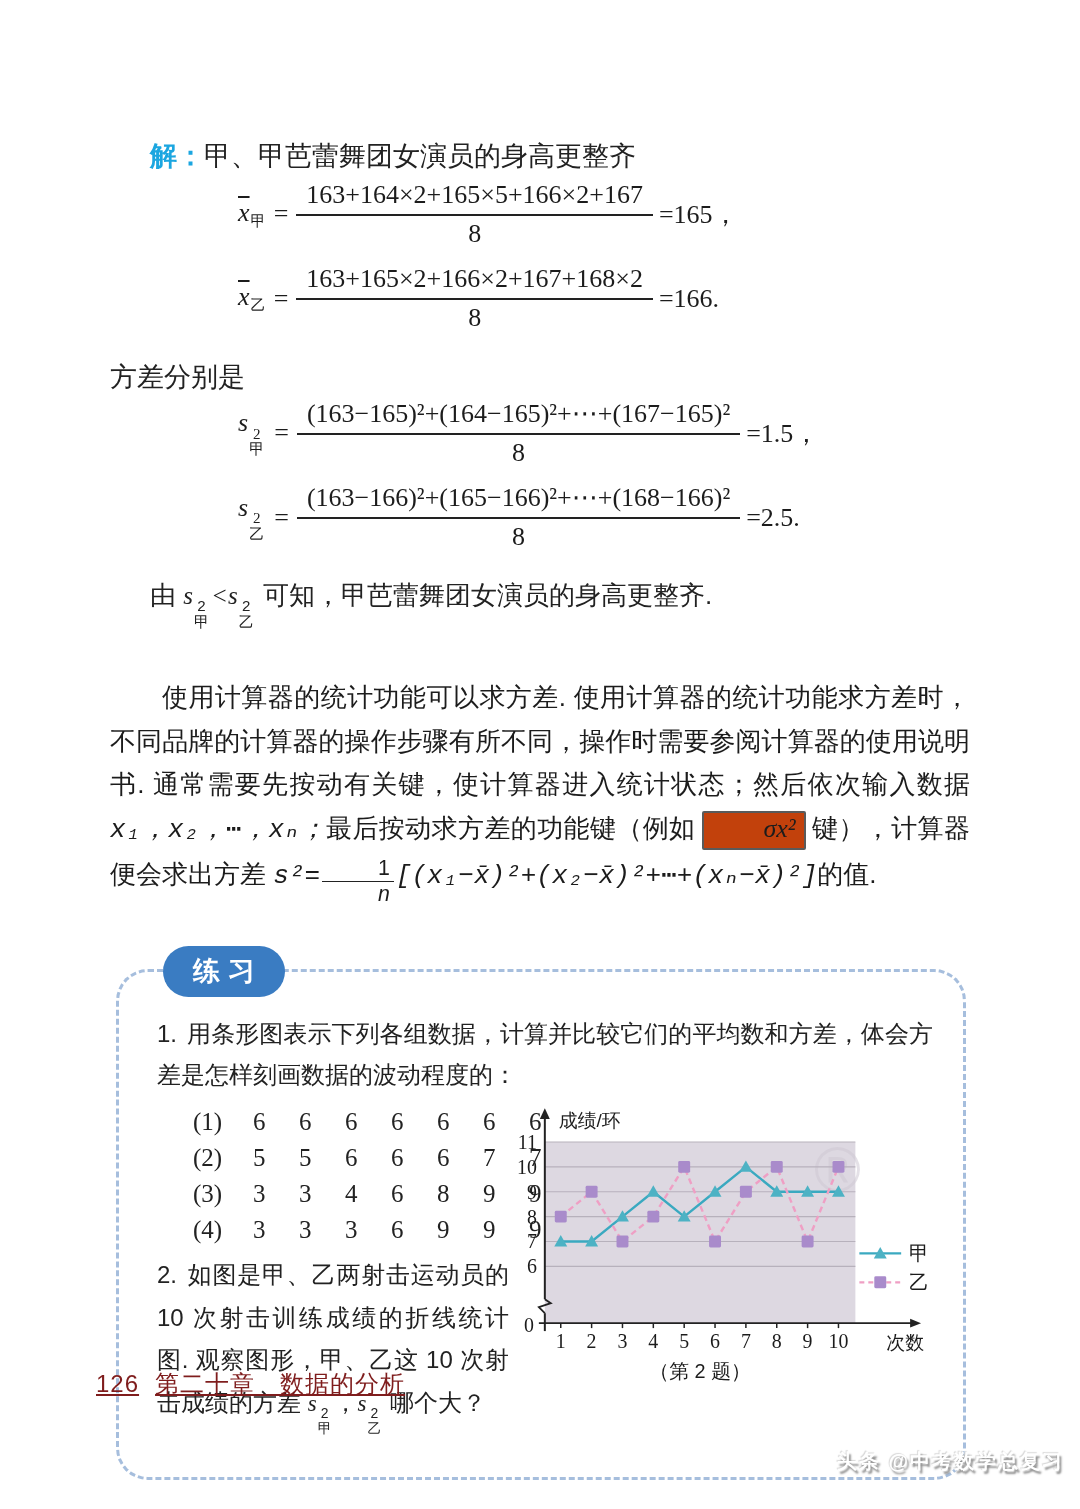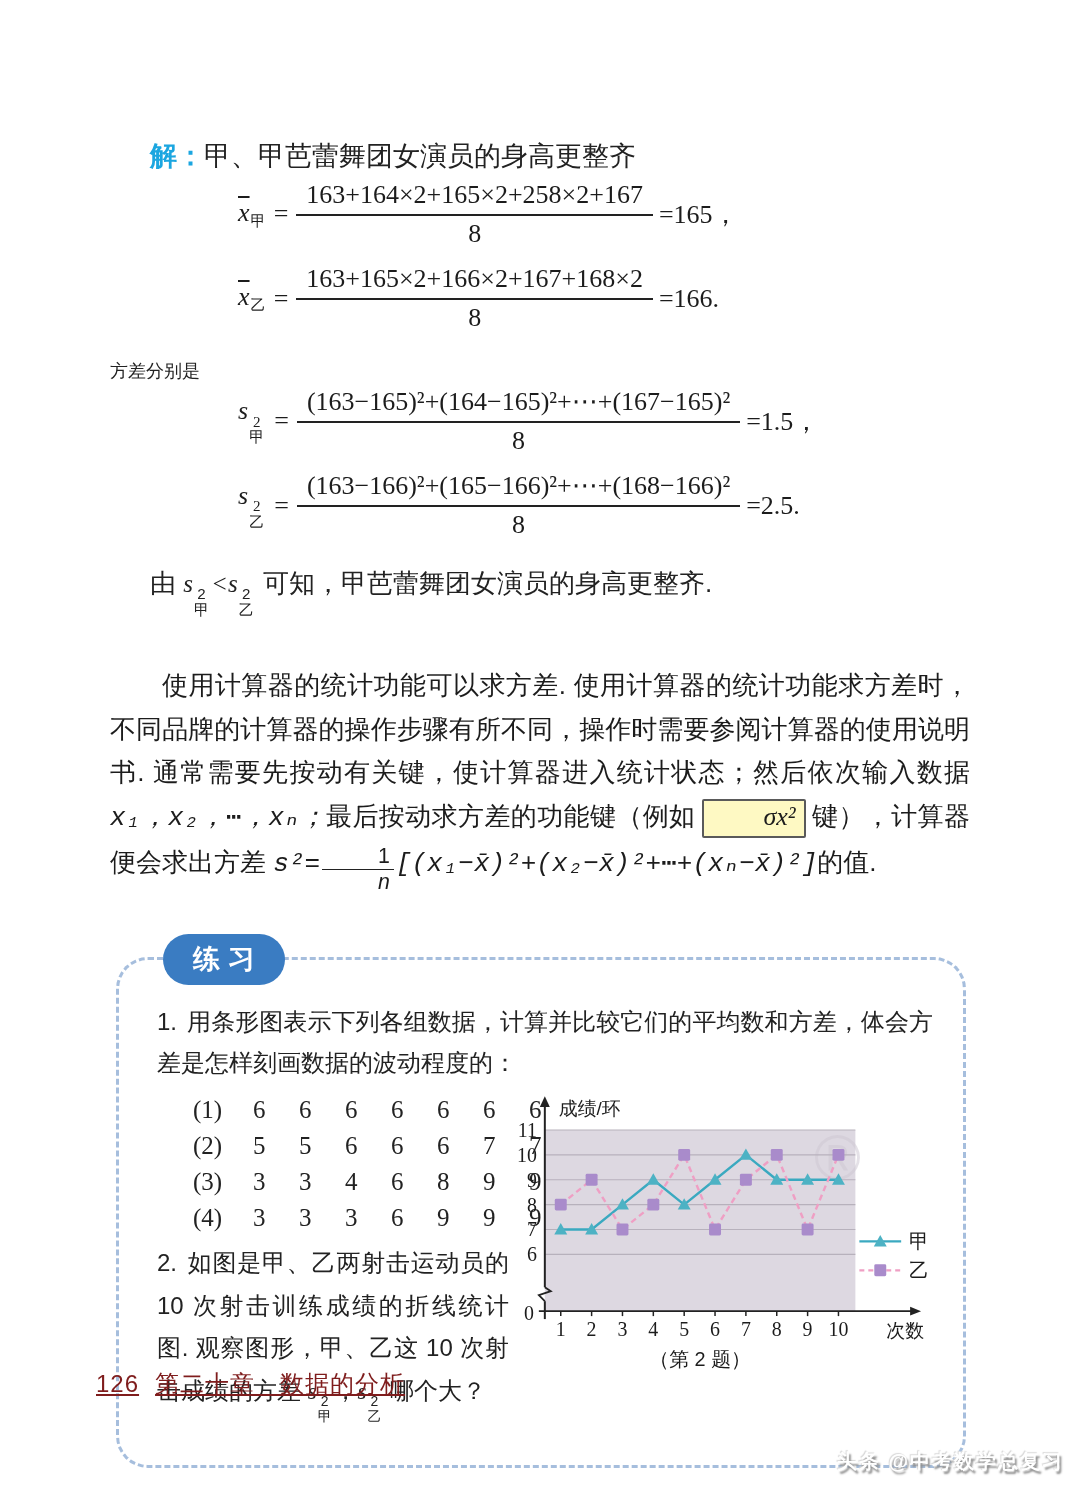--- a/index.html
+++ b/index.html
@@ -28,32 +28,32 @@
   .obar{text-decoration:overline;}
   .msub{font-size:0.58em;vertical-align:-0.35em;margin-left:1px;font-style:normal;}
   .ss{display:inline-flex;flex-direction:column;align-items:center;
       font-size:0.58em;line-height:1.05;vertical-align:-0.5em;margin:0 2px 0 1px;}
   .ss .sup,.ss .sub{font-style:normal;}
   .eq{margin:0 8px;}
   .frac{display:inline-block;text-align:center;vertical-align:middle;}
   .frac .num{display:block;border-bottom:2px solid #222;padding:0 10px 4px;line-height:1.15;}
   .frac .den{display:block;padding-top:4px;line-height:1.1;}
   .result{margin-left:6px;}
-  .variance-intro{font-size:18px;margin:26px 0 4px 0;}
+  .variance-intro{font-size:27px;margin:26px 0 4px 0;}
   .conclusion{font-size:26px;margin:26px 0 0 40px;}
   .conclusion .mvar{font-size:25px;}
 
   
   .para{
     font-size:26px;line-height:1.68;text-align:justify;
     margin:46px 0 0 0;text-indent:2em;color:#1c1c1c;
   }
   .imath{font-family:Liberation Mono, monospace;font-style:italic;}
   .calc-key{
-    display:inline-block;border:2px solid #5a5a5a;background:#fef9c3;
+    display:inline-block;border:2px solid #5a5a5a;background:#c2410c;
     font-family:"Liberation Serif",serif;font-style:italic;
     padding:0 8px 2px;margin:0 6px;border-radius:2px;line-height:1.25;
   }
   .ifrac{display:inline-block;text-align:center;vertical-align:-0.85em;
          font-size:0.82em;line-height:1;margin:0 2px;}
   .ifrac .num{display:block;border-bottom:1.5px solid #222;padding:0 4px 2px;}
   .ifrac .den{display:block;padding-top:2px;font-style:italic;}
 
   
   .practice-box{
@@ -101,21 +101,21 @@
 
 <div class="page">
   <div class="content">
 
     <p class="sol-line"><span class="jie">解：</span><span>甲、甲芭蕾舞团女演员的身高更整齐</span></p>
 
     <div class="formula-row">
       <span class="lhs"><span class="mvar obar">x</span><span class="msub">甲</span></span>
       <span class="eq">=</span>
       <span class="frac">
-          <span class="num">163+164×2+165×2+258×2+167</span>
+          <span class="num">163+164×2+165×5+166×2+167</span>
           <span class="den">8</span>
         </span>
       <span class="result">=165，</span>
     </div>
 
     <div class="formula-row">
       <span class="lhs"><span class="mvar obar">x</span><span class="msub">乙</span></span>
       <span class="eq">=</span>
       <span class="frac">
           <span class="num">163+165×2+166×2+167+168×2</span>

